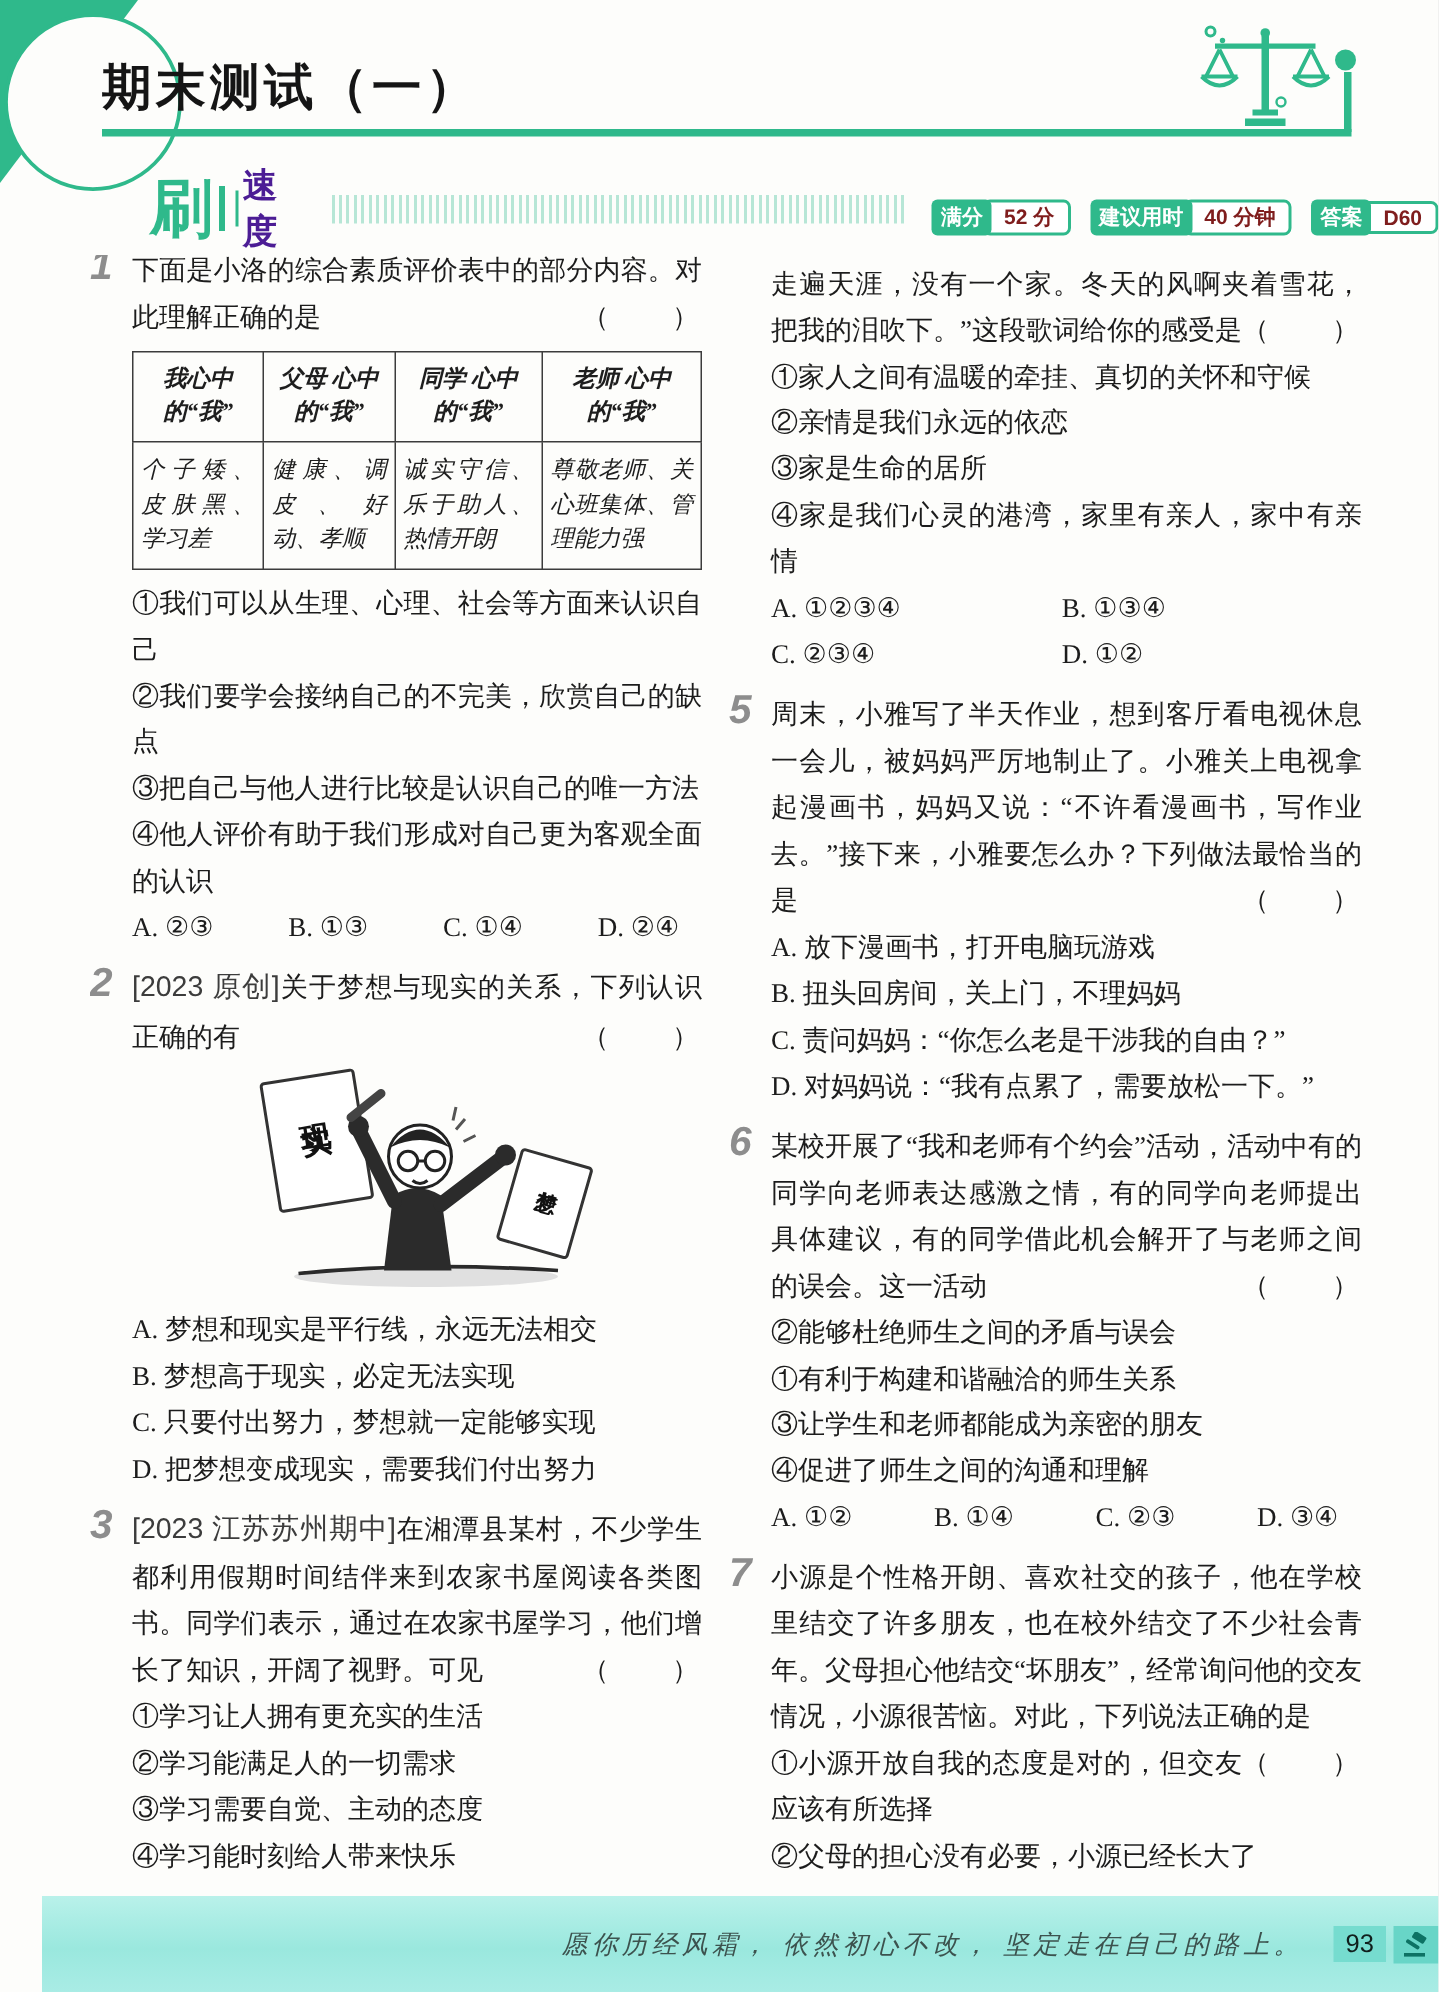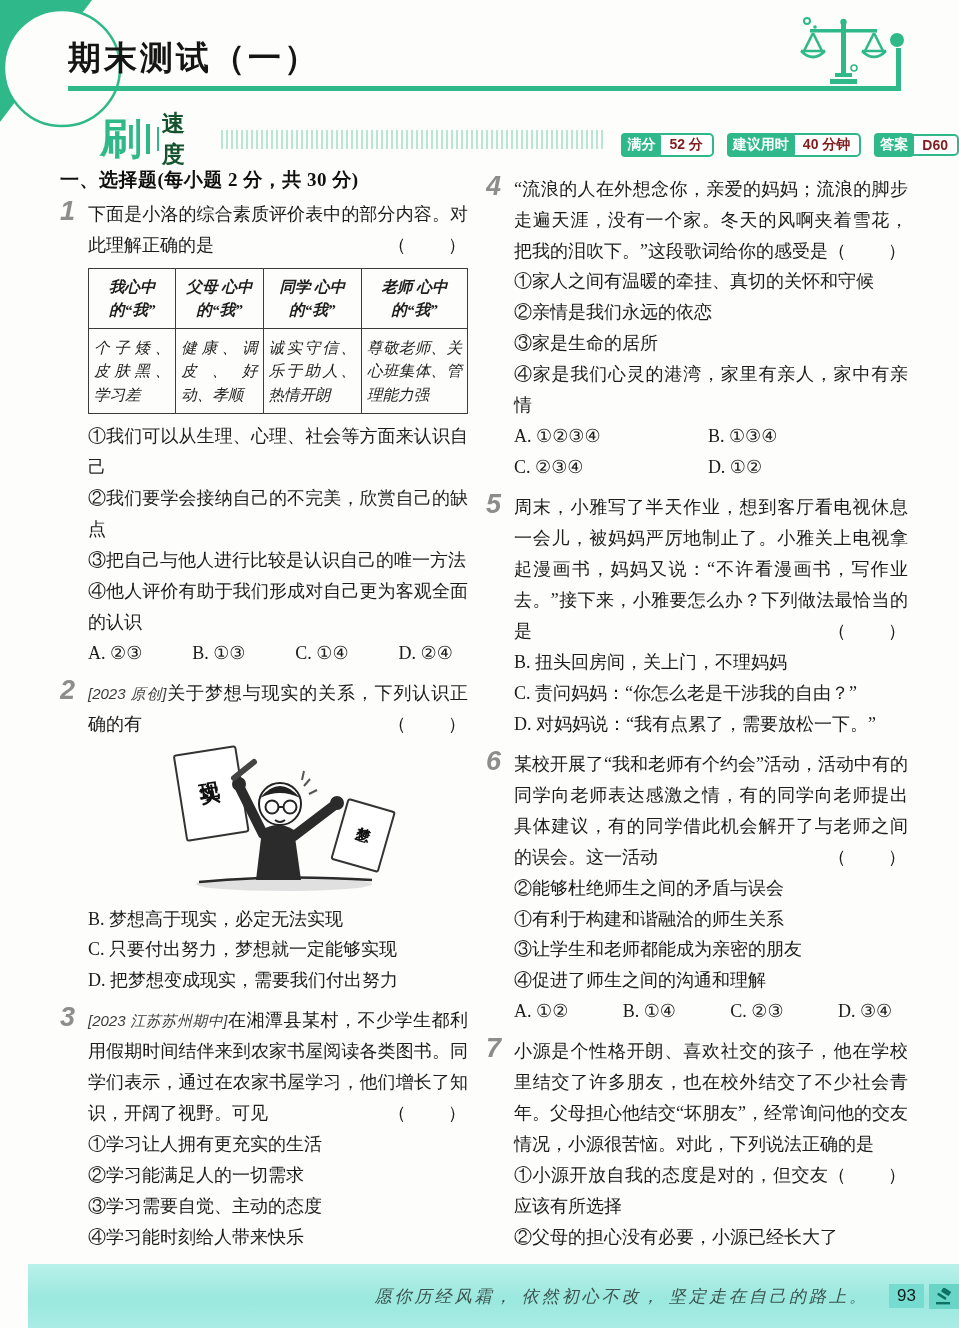--- a/index.html
+++ b/index.html
@@ -23,21 +23,21 @@
   
   .banner { position:absolute; left:100px; top:116px; height:46px; display:flex; align-items:center; }
   .brand-big {
     font-family:"Liberation Sans", sans-serif; font-weight:900;
     font-size:42px; line-height:1; color:#2fb98b;
   }
   .brand-sep { width:4px; height:30px; background:#2fb98b; margin:0 3px 0 4px; }
   .brand-sep.thin { width:2px; height:24px; }
   .brand-small {
     font-family:"Liberation Sans", sans-serif; font-weight:900;
-    font-size:23px; color:#14532d; letter-spacing:2px; margin-right:10px;
+    font-size:23px; color:#4c1d95; letter-spacing:2px; margin-right:10px;
   }
   .dotted-ruler {
     width:395px; height:19px; align-self:center;
     background:repeating-linear-gradient(90deg,#b7e6d6 0 2px, transparent 2px 5px);
   }
   .badges { display:flex; align-items:center; margin-left:16px; gap:13px;margin-top:12px; }
   .badge { display:flex; align-items:center; }
   .badge-label {
     background:#2fb98b; color:#fff; font-family:"Liberation Sans",sans-serif;
     font-weight:bold; font-size:14px; padding:3px 6px; border-radius:4px;
@@ -55,21 +55,21 @@
   .col-divider { border-left:2px dotted #b3b3b3; margin:4px 7px 0 9px; }
   .col-right { width:422px; }
   .section-title { font-weight:bold; font-size:19px; color:#101010; margin-bottom:6px; letter-spacing:0.5px; }
   .question { position:relative; padding-left:28px; margin-bottom:9px; }
   .qnum {
     position:absolute; left:0; top:-3px;
     font-family:"Liberation Sans", sans-serif; font-style:italic; font-weight:900;
     font-size:27px; color:#8d8d8d;
   }
   .stem, .item, .opt { font-size:18px; line-height:1.72; text-align:justify; color:#1c1c1c; }
-  .stem .tag { font-family:"Liberation Sans", sans-serif; font-size:15px; color:#3c3c3c;font-style:italic; }
+  .stem .tag { font-family:"Liberation Sans", sans-serif; font-size:19px; color:#3c3c3c; }
   .bracket { float:right; letter-spacing:2px; }
   .opts-row { display:flex; justify-content:space-between; width:96%; font-size:18px; line-height:1.72; }
   .opts-grid { display:grid; grid-template-columns:1.15fr 1fr; width:92%; font-size:18px; line-height:1.72; }
   
   .qtable { width:100%; border-collapse:collapse; margin:7px 0 7px 0;font-style:italic; }
   .qtable th, .qtable td {
     border:1.6px solid #3c3c3c; font-size:15.5px; padding:7px 5px; vertical-align:middle;
   }
   .qtable th { font-weight:bold; text-align:center; line-height:1.45; }
   .qtable td { line-height:1.5; text-align:justify; }
@@ -209,20 +209,21 @@
             <line x1="90" y1="36" x2="110" y2="20" stroke="#444" stroke-width="6" stroke-linecap="round"></line>
             <circle cx="136" cy="62" r="21" fill="#fff" stroke="#222" stroke-width="2"></circle>
             <path d="M116,56 Q136,32 156,56 Q136,46 116,56" fill="#222"></path>
             <circle cx="128" cy="65" r="6.5" fill="#fff" stroke="#222" stroke-width="2"></circle>
             <circle cx="146" cy="65" r="6.5" fill="#fff" stroke="#222" stroke-width="2"></circle>
             <line x1="134" y1="65" x2="140" y2="65" stroke="#222" stroke-width="2"></line>
             <path d="M131,78 q5,4 10,0" stroke="#222" stroke-width="2" fill="none"></path>
             <path d="M160,44 l6,-7 M165,52 l8,-4 M158,38 l2,-9" stroke="#555" stroke-width="2" fill="none"></path>
           </svg>
         </div>
+        <div class="opt">A. 梦想和现实是平行线，永远无法相交</div>
         <div class="opt">B. 梦想高于现实，必定无法实现</div>
         <div class="opt">C. 只要付出努力，梦想就一定能够实现</div>
         <div class="opt">D. 把梦想变成现实，需要我们付出努力</div>
       </div>
 
       <div class="question">
         <span class="qnum">3</span>
         <p class="stem"><span class="tag">[2023 江苏苏州期中]</span><span>在湘潭县某村，不少学生都利用假期时间结伴来到农家书屋阅读各类图书。同学们表示，通过在农家书屋学习，他们增长了知识，开阔了视野。可见</span><span class="bracket">（　　）</span></p>
         <div class="item">①学习让人拥有更充实的生活</div>
         <div class="item">②学习能满足人的一切需求</div>
@@ -247,20 +248,21 @@
           <span class="opt">A. ①②③④</span>
           <span class="opt">B. ①③④</span>
           <span class="opt">C. ②③④</span>
           <span class="opt">D. ①②</span>
         </div>
       </div>
 
       <div class="question">
         <span class="qnum">5</span>
         <p class="stem"><span>周末，小雅写了半天作业，想到客厅看电视休息一会儿，被妈妈严厉地制止了。小雅关上电视拿起漫画书，妈妈又说：“不许看漫画书，写作业去。”接下来，小雅要怎么办？下列做法最恰当的是</span><span class="bracket">（　　）</span></p>
+        <div class="opt">A. 放下漫画书，打开电脑玩游戏</div>
         <div class="opt">B. 扭头回房间，关上门，不理妈妈</div>
         <div class="opt">C. 责问妈妈：“你怎么老是干涉我的自由？”</div>
         <div class="opt">D. 对妈妈说：“我有点累了，需要放松一下。”</div>
       </div>
 
       <div class="question">
         <span class="qnum">6</span>
         <p class="stem"><span>某校开展了“我和老师有个约会”活动，活动中有的同学向老师表达感激之情，有的同学向老师提出具体建议，有的同学借此机会解开了与老师之间的误会。这一活动</span><span class="bracket">（　　）</span></p>
         <div class="item">②能够杜绝师生之间的矛盾与误会</div>
         <div class="item">①有利于构建和谐融洽的师生关系</div>

